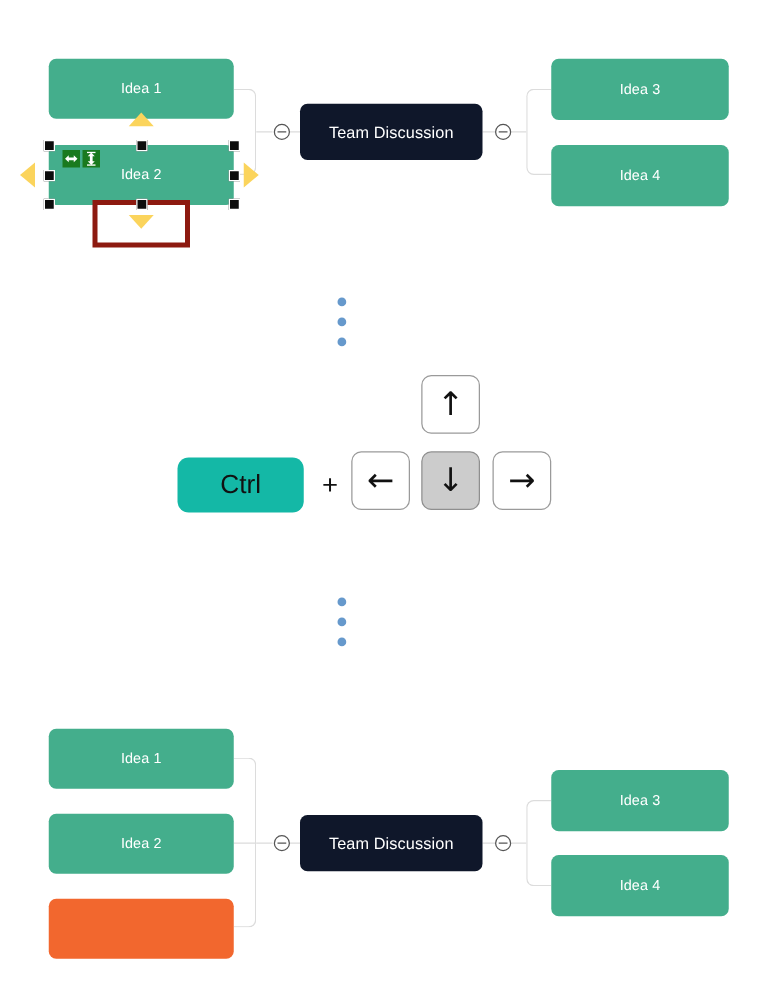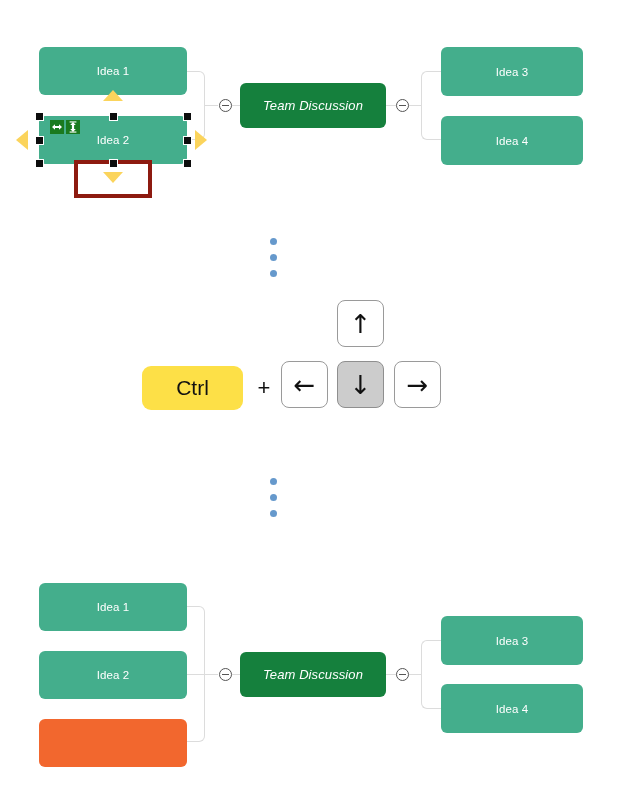--- a/index.html
+++ b/index.html
@@ -19,21 +19,21 @@
     display: flex;
     align-items: center;
     justify-content: center;
     color: #ffffff;
     font-size: 11.5px;
     letter-spacing: .1px;
     user-select: none;
     text-align: center;
   }
   .node.green  { background: #44ae8c; }
-  .node.blue   { background: #15803d; font-size: 13px; font-style: italic; }
+  .node.blue   { background: #0f172a; font-size: 13px; }
   .node.orange { background: #f2672e; }
 
   
   .conn {
     position: absolute;
     border-color: #dcdcdc;
     border-style: solid;
     border-width: 0;
   }
   .hline { position:absolute; height:0; border-top:1.2px solid #dcdcdc; }
@@ -103,21 +103,21 @@
     left:2px; right:2px; bottom:-6px;
     height:9px;
     border:1.6px solid #bdbdbd;
     border-top:none;
     border-radius: 0 0 8px 8px;
     background:#fff;
     z-index:-1;
   }
   .key.pressed { background:#cccccc; border-color:#8f8f8f; }
   .key.ctrl {
-    background:#fde047; border:none; border-radius:9px;
+    background:#14b8a6; border:none; border-radius:9px;
     font-size:21px; color:#111;
   }
   .plus {
     position:absolute; font-size:22px; color:#111;
     display:flex; align-items:center; justify-content:center;
   }
   .arrowglyph { font-size:26px; line-height:1; color:#111; font-family:"DejaVu Sans", sans-serif; }
 </style>
 </head>
 <body>

